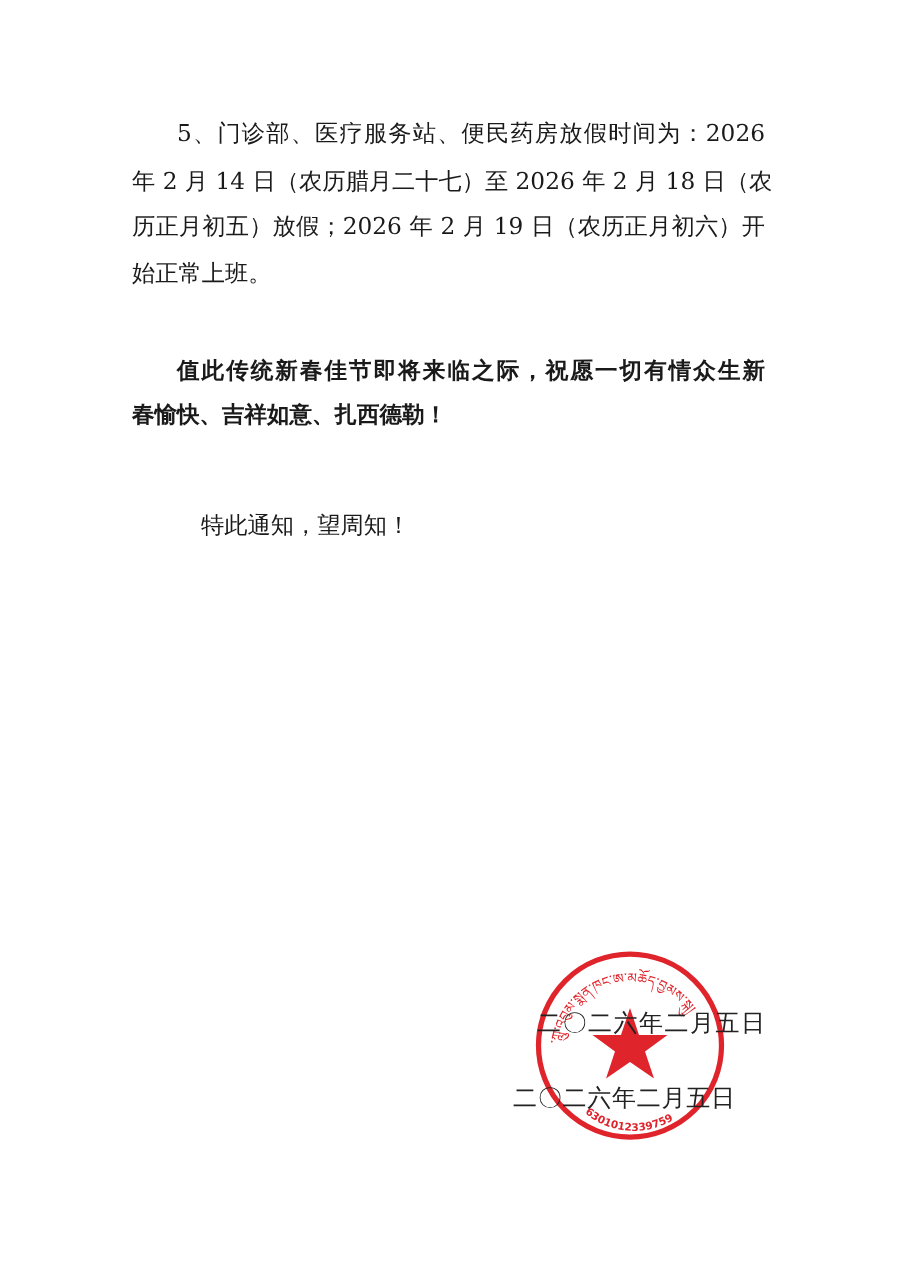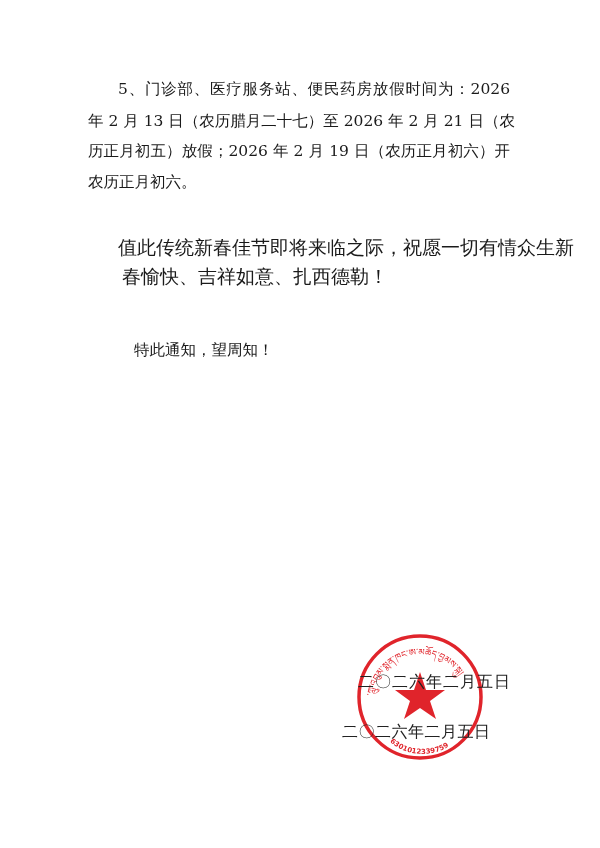--- a/index.html
+++ b/index.html
@@ -1,33 +1,33 @@
 <!DOCTYPE html>
 <html><head>
 <meta charset="utf-8">
 <style>
   html,body{margin:0;padding:0;background:#ffffff;}
   body{width:600px;height:848px;position:relative;overflow:hidden;font-family:"DejaVu Serif","Liberation Serif",serif;color:#1a1a1a;}
   .line{position:absolute;left:88px;width:422px;font-size:15.5px;line-height:20px;white-space:nowrap;text-align:justify;text-align-last:justify;}
-  .bold{font-weight:normal;font-family:"DejaVu Sans","Liberation Sans",sans-serif;font-size:19px;}
+  .bold{font-weight:bold;font-family:"DejaVu Sans","Liberation Sans",sans-serif;font-size:15px;}
   .noj{text-align-last:left;}
   .stamp{position:absolute;left:355px;top:632px;width:130px;height:130px;}
   .sig{position:absolute;font-size:16px;line-height:20px;white-space:nowrap;font-family:"DejaVu Sans","Liberation Sans",sans-serif;color:#222;}
 </style>
 </head>
 <body>
 
 <div>
   <div class="line" style="top:79px;padding-left:30px;width:392px;">5、门诊部、医疗服务站、便民药房放假时间为：2026</div>
-  <div class="line" style="top:111px;">年 2 月 13 日（农历腊月二十七）至 2026 年 2 月 21 日（农</div>
+  <div class="line" style="top:111px;">年 2 月 14 日（农历腊月二十七）至 2026 年 2 月 18 日（农</div>
   <div class="line" style="top:141px;">历正月初五）放假；2026 年 2 月 19 日（农历正月初六）开</div>
-  <div class="line noj" style="top:172px;">农历正月初六。</div>
+  <div class="line noj" style="top:172px;">始正常上班。</div>
 
   <div class="line bold" style="top:237px;padding-left:30px;width:392px;">值此传统新春佳节即将来临之际，祝愿一切有情众生新</div>
-  <div class="line bold noj" style="top:266px;margin-left:34px;">春愉快、吉祥如意、扎西德勒！</div>
+  <div class="line bold noj" style="top:266px;">春愉快、吉祥如意、扎西德勒！</div>
 
   <div class="line noj" style="top:328px;padding-left:46px;margin-top:12px;">特此通知，望周知！</div>
 
   <svg class="stamp" viewBox="0 0 130 130">
     <circle cx="65" cy="65" r="61" fill="none" stroke="#e0242b" stroke-width="3.5"></circle>
     <path d="M65 40 L71 58 L90 58 L75 69 L81 87 L65 76 L49 87 L55 69 L40 58 L59 58 Z" fill="#e0242b"></path>
     <path id="arc" d="M18 70 A47 47 0 0 1 112 70" fill="none"></path>
     <text font-size="9" fill="#e0242b" font-family="DejaVu Sans, sans-serif"><textPath href="#arc" startOffset="4%">་ཀླུ་འབུམ་སྨན་ཁང་ཨ་མཆོད་བྱམས་སྐུ།</textPath></text>
     <path id="arc2" d="M30 105 A50 50 0 0 0 105 105" fill="none"></path>
     <text font-size="7" fill="#e0242b" font-family="DejaVu Sans, sans-serif" font-weight="bold"><textPath href="#arc2" startOffset="8%">6301012339759</textPath></text>

